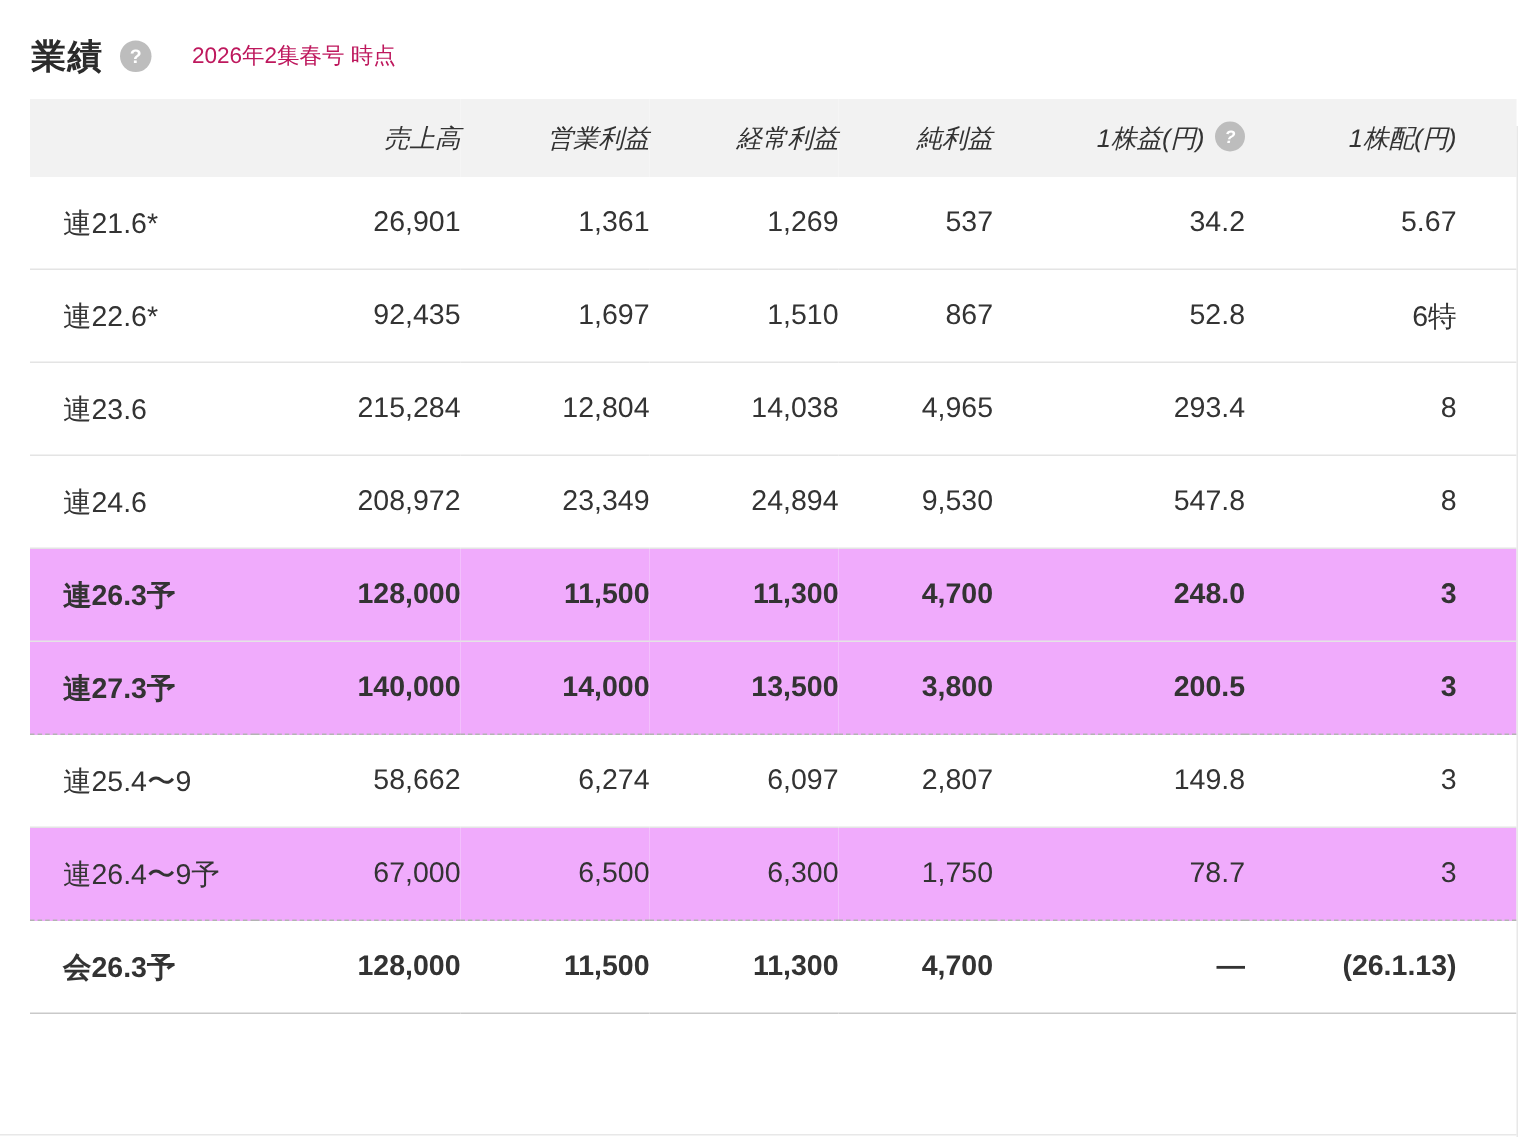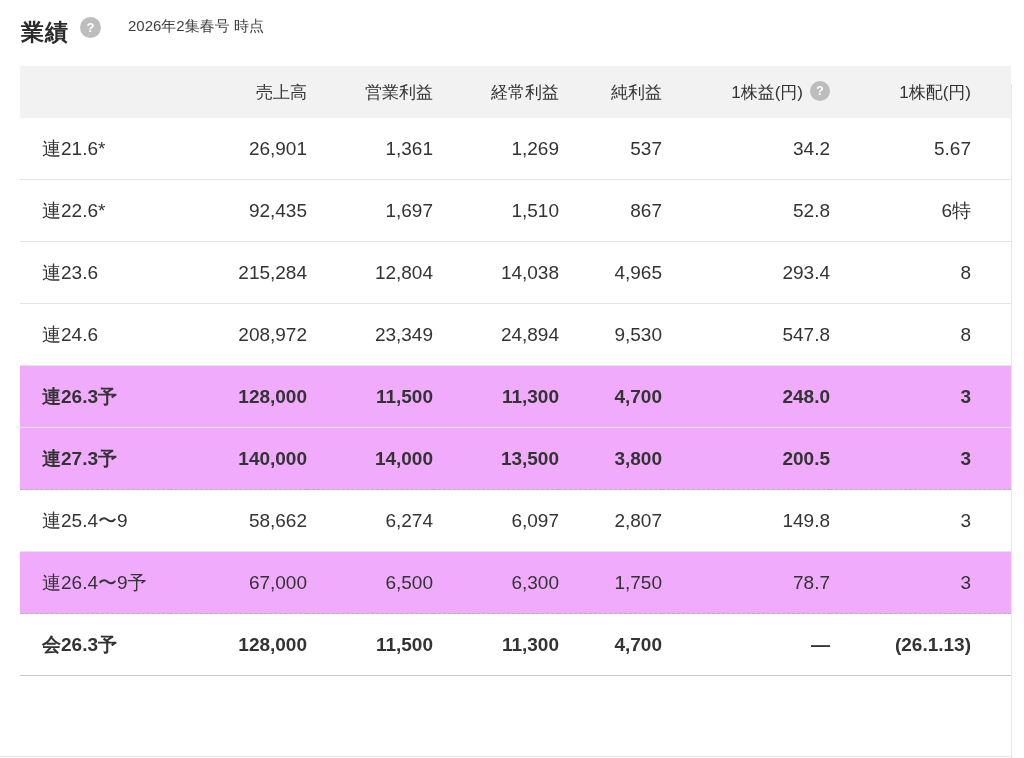--- a/index.html
+++ b/index.html
@@ -12,20 +12,21 @@
   .page {
     position: relative;
     width: 1024px;
     height: 758px;
     overflow: hidden;
     background: #ffffff;
   }
   
   .title-bar {
     display: flex;
+    align-items: center;
     padding: 17px 0 0 21px;
     height: 40px;
   }
   .page-title {
     margin: 0;
     font-size: 23px;
     font-weight: bold;
     color: #2b2b2b;
     letter-spacing: 1px;
   }
@@ -47,38 +48,39 @@
   }
   .help-circle.small {
     width: 20px;
     height: 20px;
     font-size: 12px;
     margin-left: 7px;
   }
   .subtitle {
     margin-left: 27px;
     font-size: 15px;
-    color: #404040;
+    color: #be185d;
   }
   
   table.perf {
     border-collapse: collapse;
     table-layout: fixed;
     margin: 9px 0 0 20px;
     width: 991px;
   }
   thead th {
     background: #f2f2f2;
     height: 52px;
     font-weight: normal;
     font-size: 17px;
     color: #333333;
     text-align: right;
     padding: 0;
     vertical-align: middle;
+    font-style: italic;
   }
   thead th.col-label { text-align: left; }
   .th-inner {
     display: inline-flex;
     align-items: flex-start;
     vertical-align: middle;
   }
   tbody th, tbody td {
     height: 61px;
     font-size: 19px;

